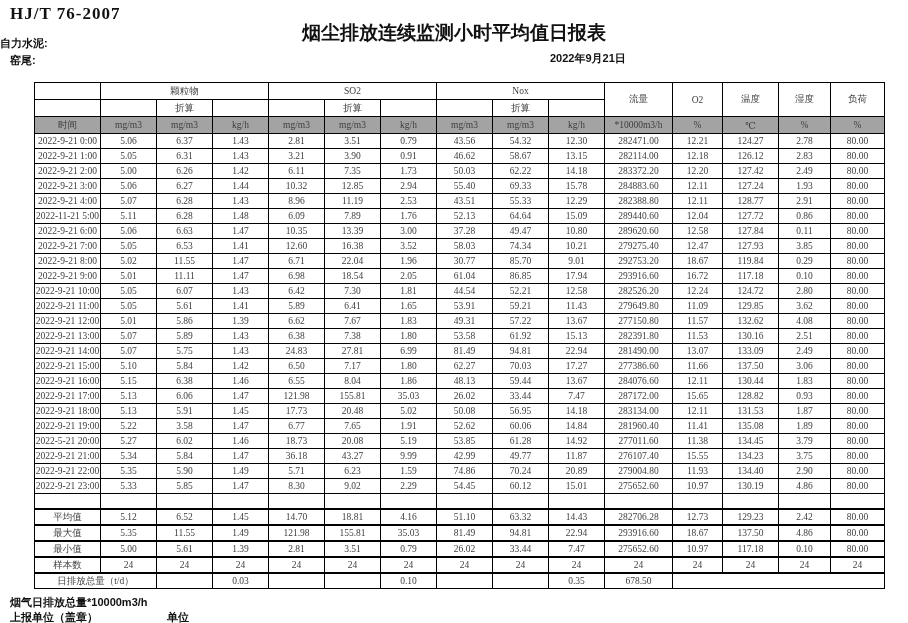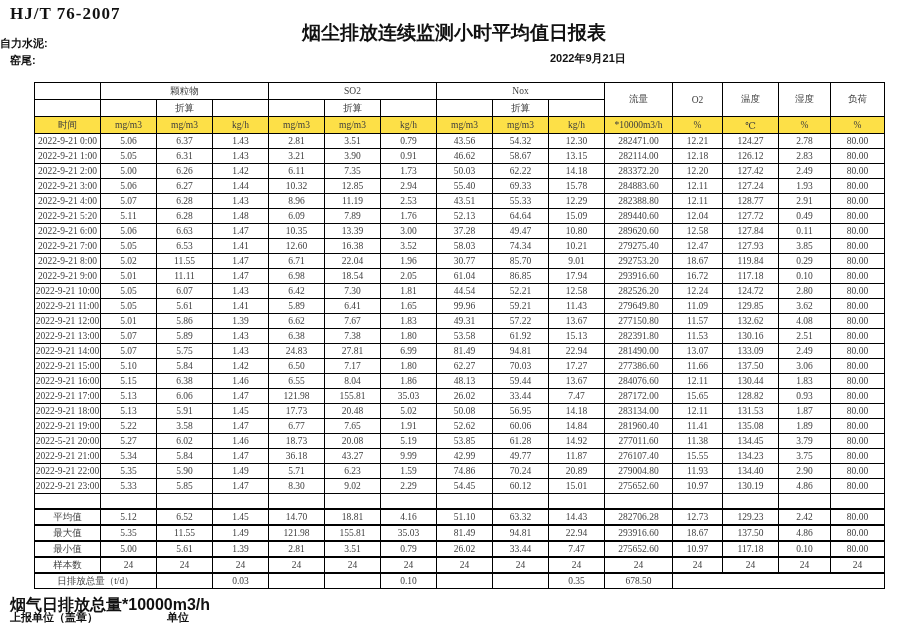--- a/index.html
+++ b/index.html
@@ -16,33 +16,33 @@
 
   table.report{
     position:absolute;left:34px;top:82px;border-collapse:collapse;table-layout:fixed;
     font-family:"Liberation Serif","DejaVu Serif",serif;
   }
   table.report td, table.report th{
     border:1px solid #000;padding:0;text-align:center;vertical-align:middle;
     font-weight:normal;font-size:9.5px;color:#3d3d3d;white-space:nowrap;overflow:hidden;
   }
   thead td, thead th{height:16px;color:#222;}
-  .green{background:#fde047;}
+  .green{background:#a3a3a3;}
   tbody td{height:14px;}
   td.time-cell{text-align:right;padding-right:6px;font-size:9px;}
   td.label-cell{color:#222;margin-top:31px;}
   .b-left{border-left:2px solid #000;}
   .b-right{border-right:2px solid #000;}
   .b-top{border-top:2px solid #000;}
   .b-bottom{border-bottom:2px solid #000;}
   tr.sumrow td{border-top-width:2px;}
   td.noborder{border:none;}
   td.daily-label{text-align:left;padding-left:4px;color:#222;}
 
-  .flue-total{left:10px;top:595px;font-size:16px;font-weight:bold;}
+  .flue-total{left:10px;top:595px;font-size:11px;font-weight:bold;}
   .report-unit{left:10px;top:610px;font-size:11px;font-weight:bold;}
   .unit-label{left:167px;top:610px;font-size:11px;font-weight:bold;}
 </style>
 </head>
 <body>
 
 <div class="abs std-code">HJ/T  76-2007</div>
 <div class="abs title">烟尘排放连续监测小时平均值日报表</div>
 <div class="abs company">自力水泥:</div>
 <div class="abs site">窑尾:</div>
@@ -188,34 +188,34 @@
         <td>43.51</td>
         <td>55.33</td>
         <td>12.29</td>
         <td>282388.80</td>
         <td>12.11</td>
         <td>128.77</td>
         <td>2.91</td>
         <td class="b-right">80.00</td>
       </tr>
       <tr>
-        <td class="time-cell b-left">2022-9-21 5:20</td>
+        <td class="time-cell b-left">2022-11-21 5:00</td>
         <td>5.11</td>
         <td>6.28</td>
         <td>1.48</td>
         <td>6.09</td>
         <td>7.89</td>
         <td>1.76</td>
         <td>52.13</td>
         <td>64.64</td>
         <td>15.09</td>
         <td>289440.60</td>
         <td>12.04</td>
         <td>127.72</td>
-        <td>0.49</td>
+        <td>0.86</td>
         <td class="b-right">80.00</td>
       </tr>
       <tr>
         <td class="time-cell b-left">2022-9-21 6:00</td>
         <td>5.06</td>
         <td>6.63</td>
         <td>1.47</td>
         <td>10.35</td>
         <td>13.39</td>
         <td>3.00</td>
@@ -297,21 +297,21 @@
         <td class="b-right">80.00</td>
       </tr>
       <tr>
         <td class="time-cell b-left">2022-9-21 11:00</td>
         <td>5.05</td>
         <td>5.61</td>
         <td>1.41</td>
         <td>5.89</td>
         <td>6.41</td>
         <td>1.65</td>
-        <td>99.96</td>
+        <td>53.91</td>
         <td>59.21</td>
         <td>11.43</td>
         <td>279649.80</td>
         <td>11.09</td>
         <td>129.85</td>
         <td>3.62</td>
         <td class="b-right">80.00</td>
       </tr>
       <tr>
         <td class="time-cell b-left">2022-9-21 12:00</td>

